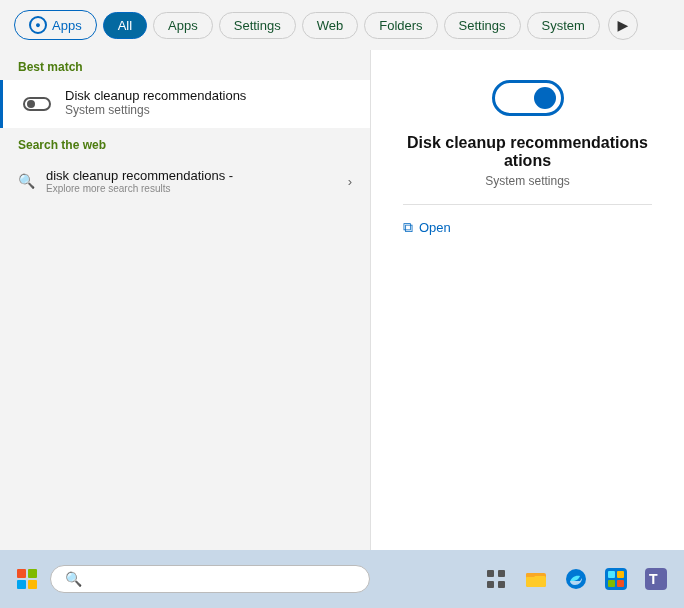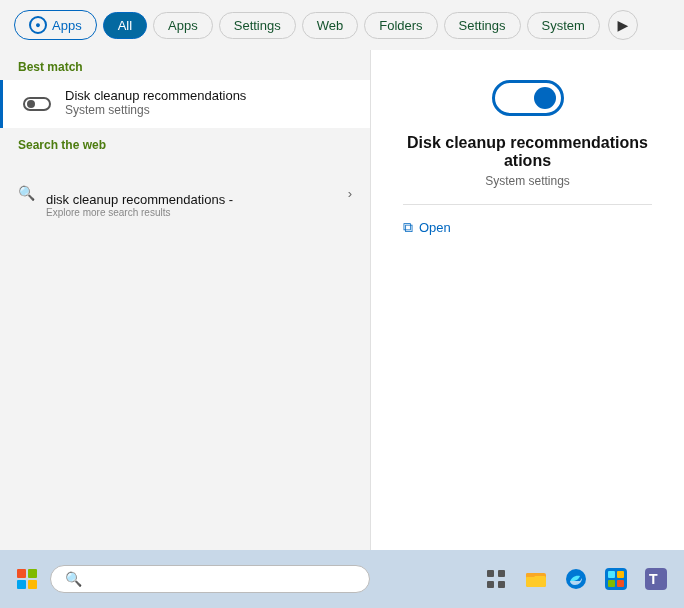--- a/index.html
+++ b/index.html
@@ -181,21 +181,20 @@
       color: #666;
       flex-shrink: 0;
       display: flex;
       align-items: center;
       justify-content: center;
       font-size: 14px;
     }
 
     .web-result-text {
       flex: 1;
-      margin-top: 24px;
     }
 
     .web-result-title {
       font-size: 13px;
       color: #111;
     }
 
     .web-result-sub {
       font-size: 10px;
       color: #888;

